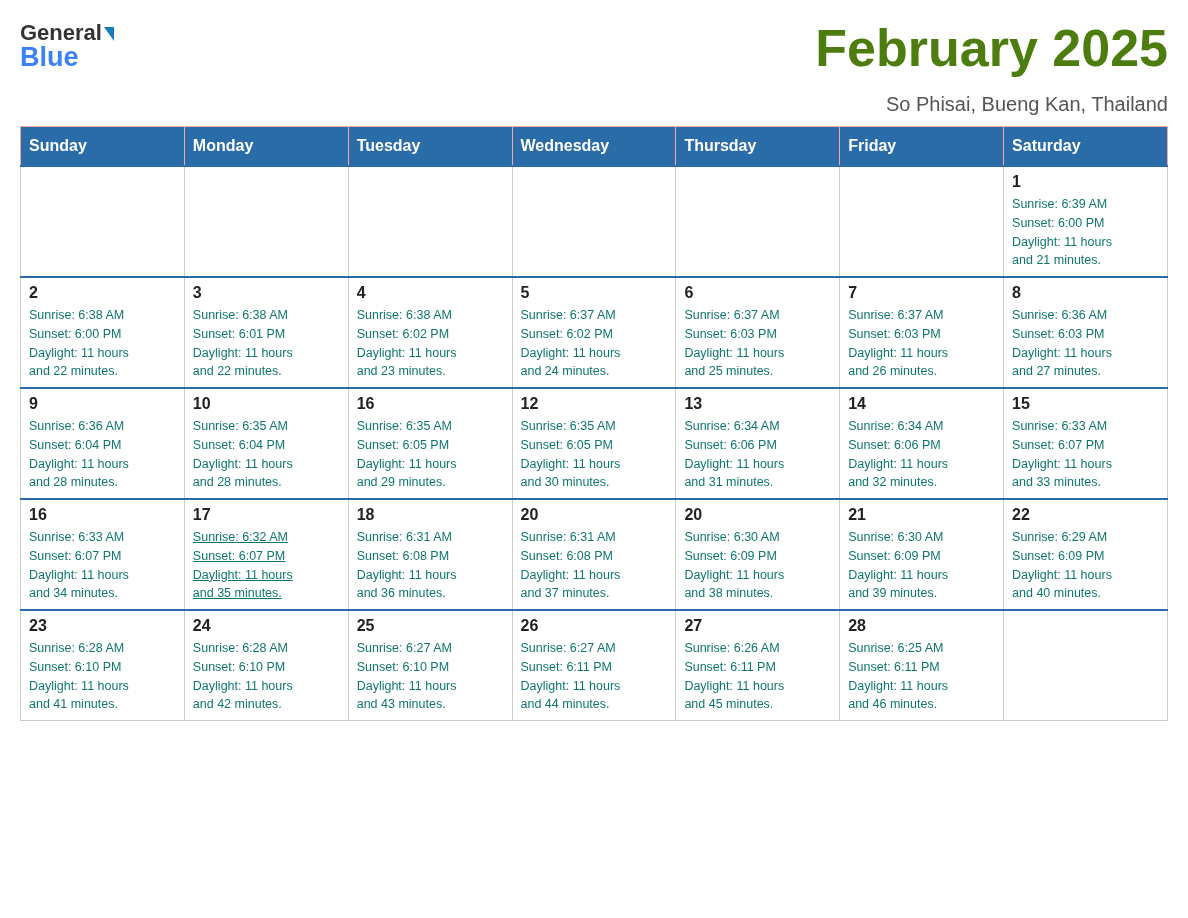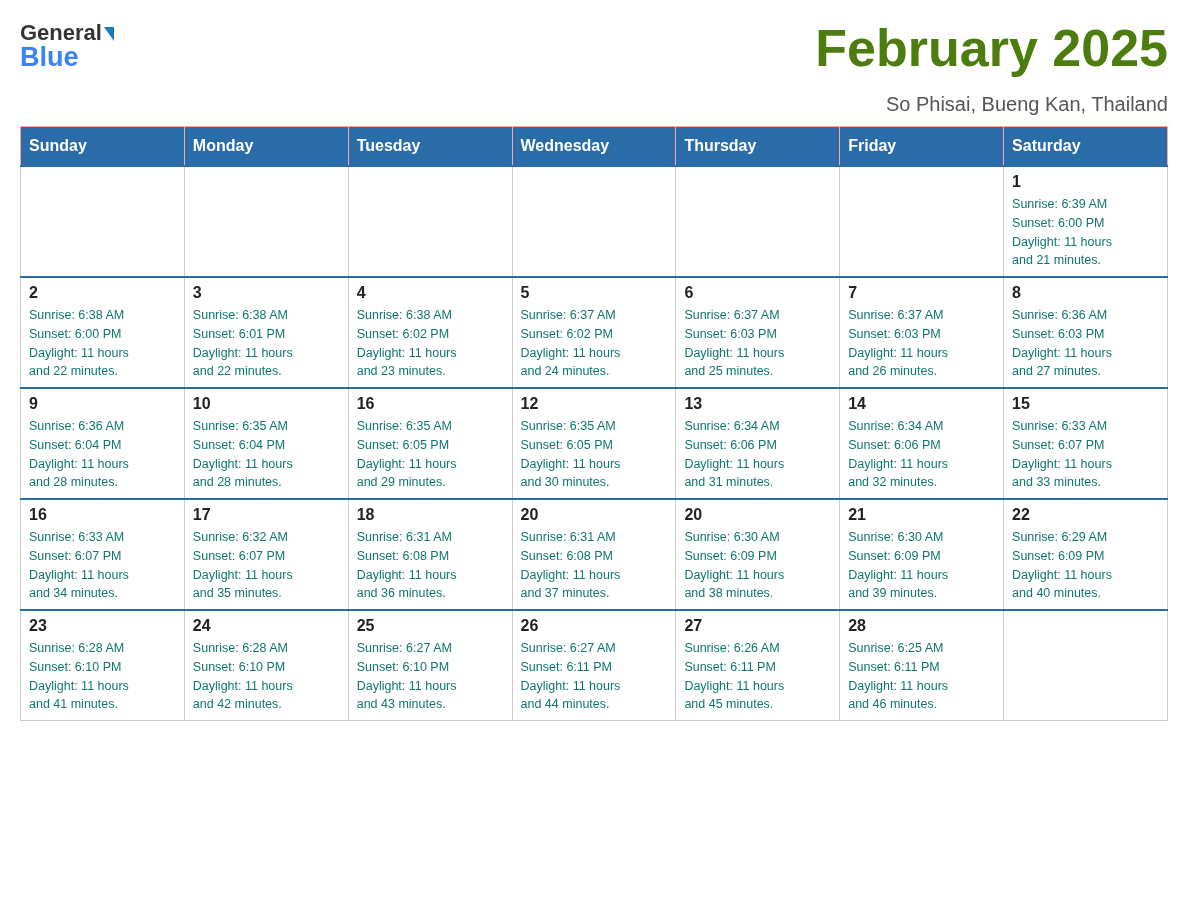--- a/index.html
+++ b/index.html
@@ -251,21 +251,21 @@
       <tr>
         <td>
           <span class="day-number">16</span>
           <div class="day-info" style="white-space: pre-line;">Sunrise: 6:33 AM
 Sunset: 6:07 PM
 Daylight: 11 hours
 and 34 minutes.</div>
         </td>
         <td>
           <span class="day-number">17</span>
-          <div class="day-info" style="white-space: pre-line;">Sunrise: 6:32 AM
+          <div class="day-info" style="white-space: pre-line; text-decoration: underline;">Sunrise: 6:32 AM
 Sunset: 6:07 PM
 Daylight: 11 hours
 and 35 minutes.</div>
         </td>
         <td>
           <span class="day-number">18</span>
           <div class="day-info" style="white-space: pre-line;">Sunrise: 6:31 AM
 Sunset: 6:08 PM
 Daylight: 11 hours
 and 36 minutes.</div>

